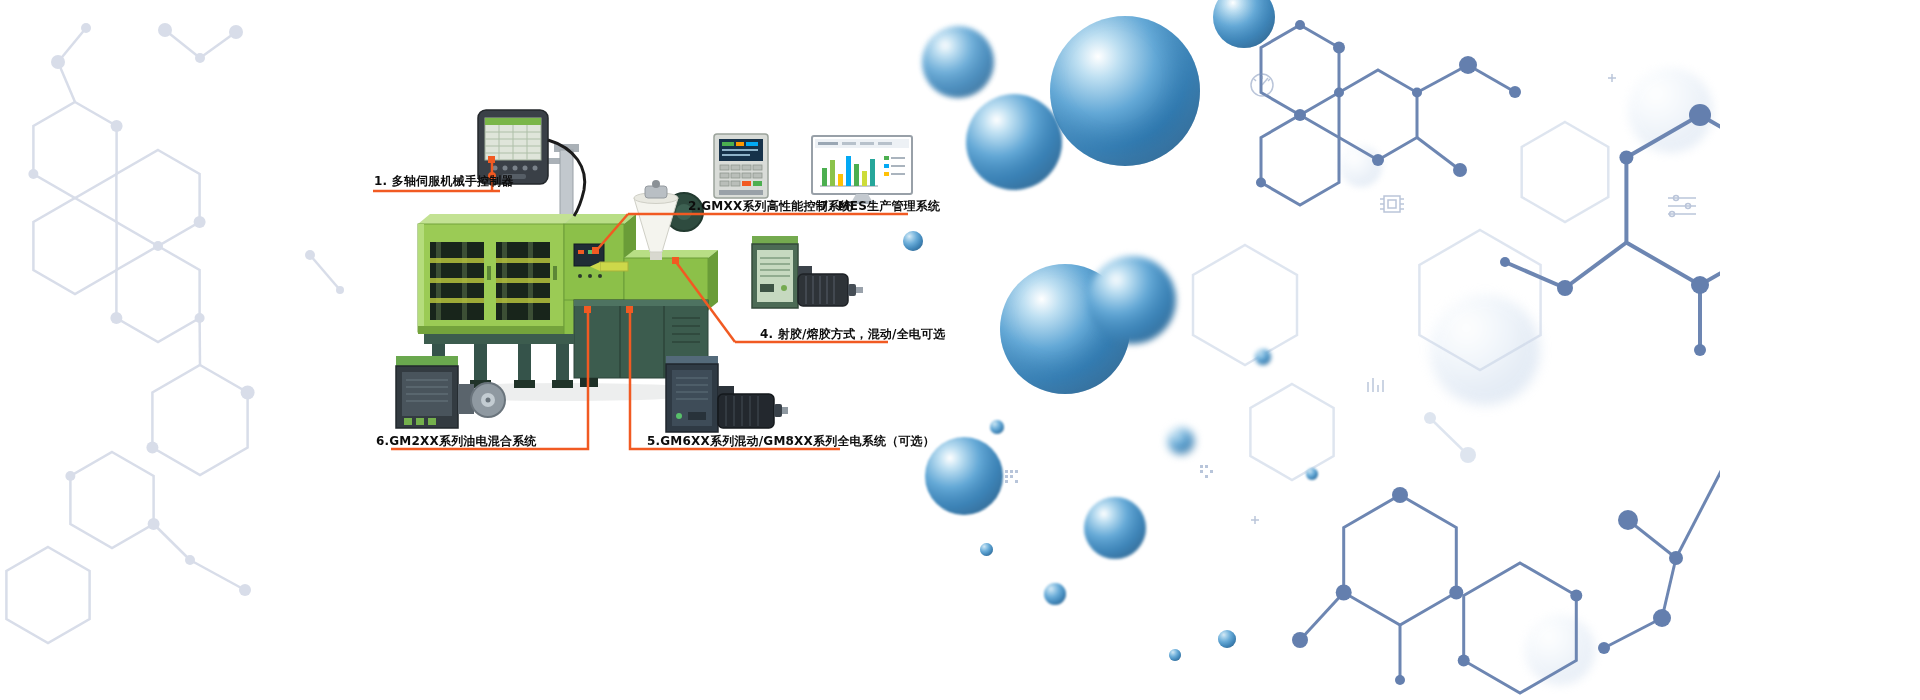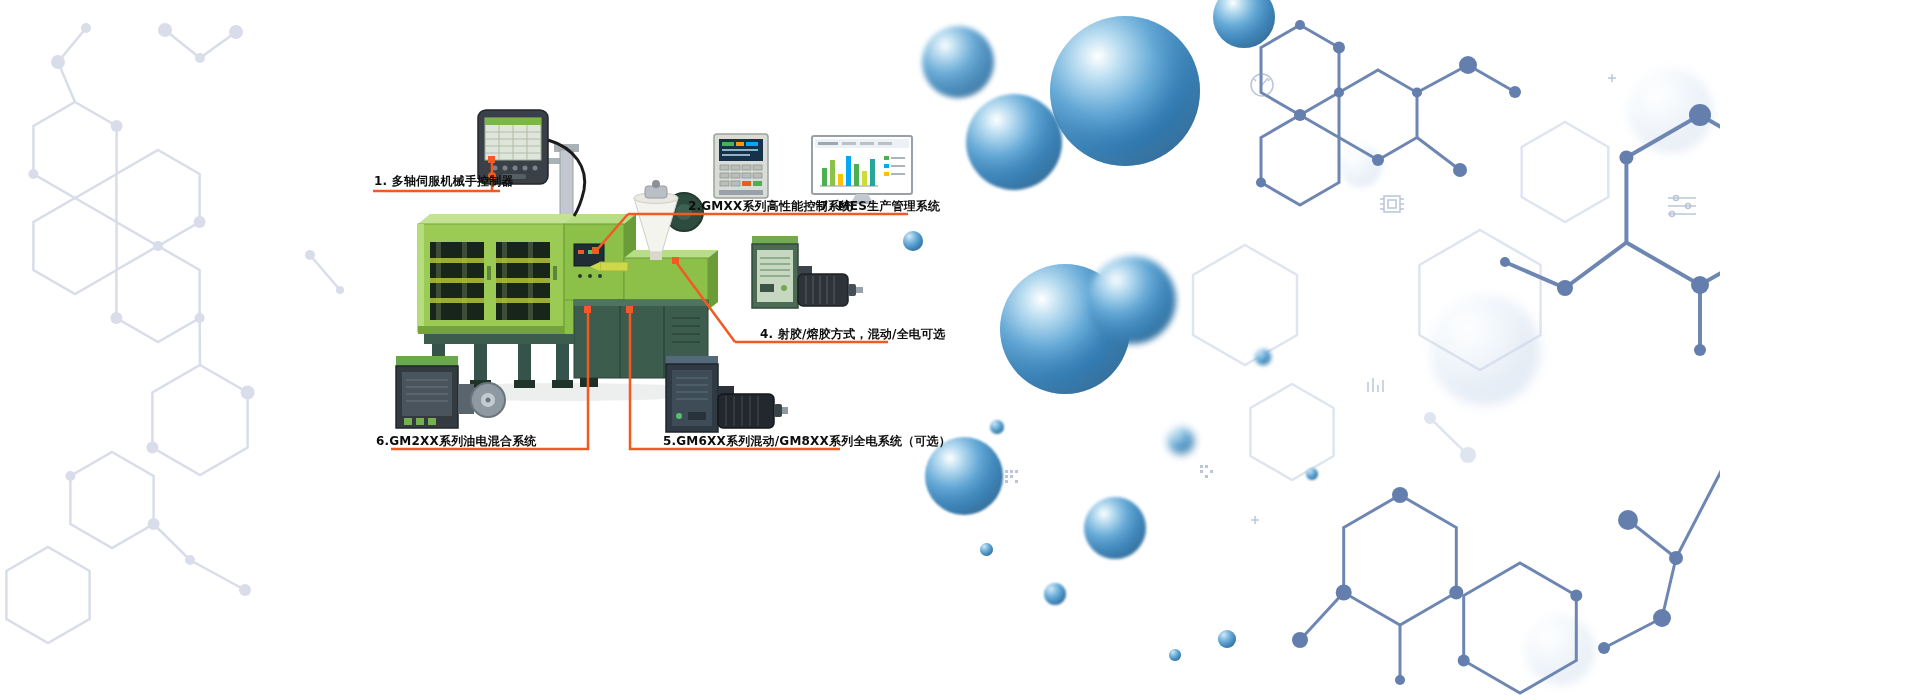--- a/index.html
+++ b/index.html
@@ -47,21 +47,21 @@
 
   
   .callout-label {
     position:absolute; font-size:12px; font-weight:bold; color:#0d0d0d;
     white-space:nowrap; letter-spacing:.2px;
   }
   .label-1{left:374px;top:173px;}
   .label-2{left:688px;top:198px;}
   .label-3{left:820px;top:198px;}
   .label-4{left:739px;top:326px;margin-left:21px;}
-  .label-5{left:647px;top:433px;margin-left:16px;}
+  .label-5{left:647px;top:433px;}
   .label-6{left:376px;top:433px;}
 </style>
 </head>
 <body>
 
 <div class="canvas">
 
   <svg class="layer" width="1920" height="700" viewBox="0 0 1920 700">
     <g stroke="#d8dde9" stroke-width="2.5" fill="none">
       <polygon points="75,102 116.6,126 116.6,174 75,198 33.4,174 33.4,126"></polygon>

